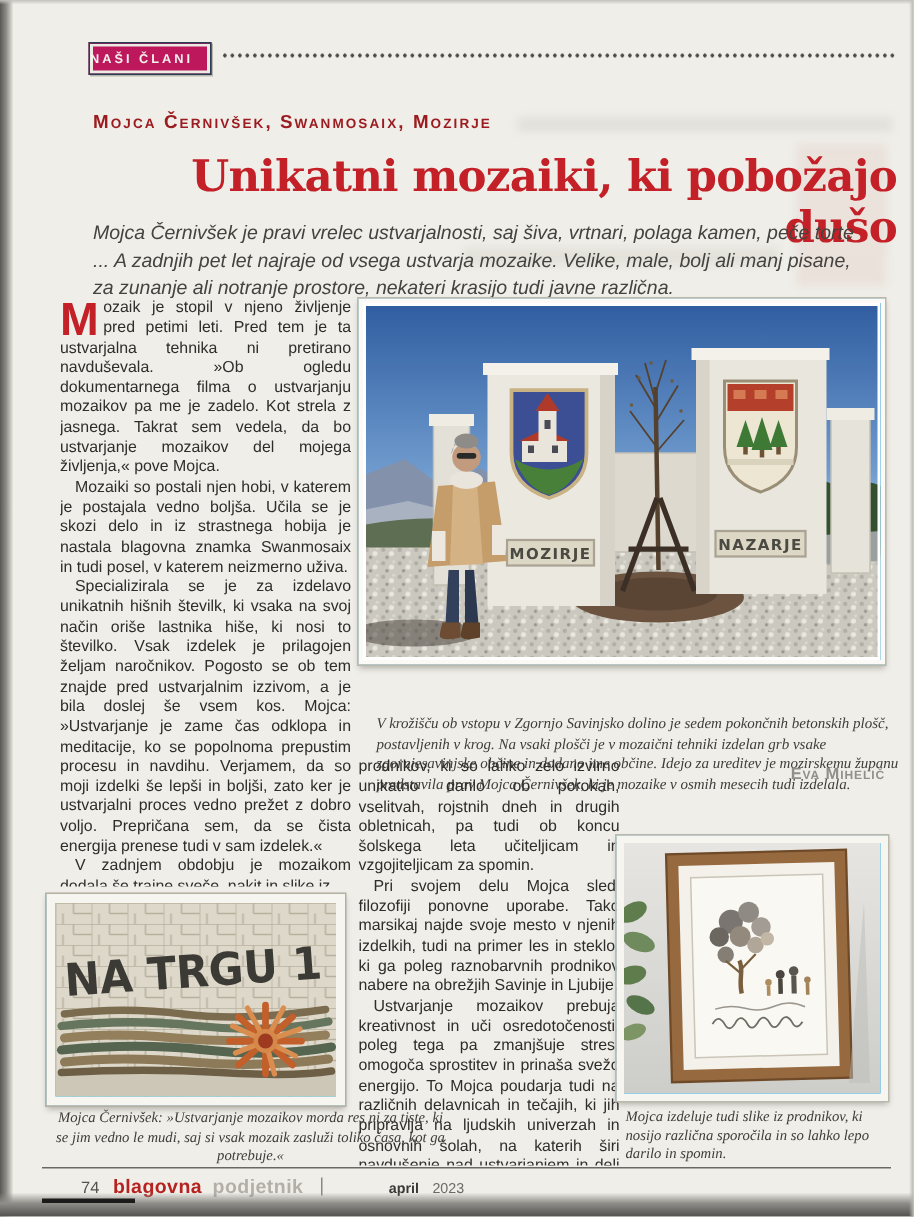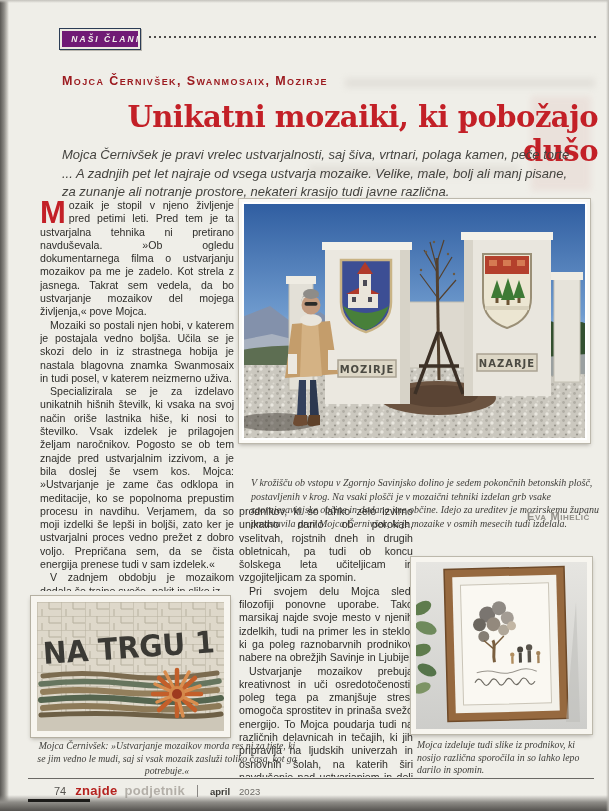--- a/index.html
+++ b/index.html
@@ -12,21 +12,21 @@
   .edge-top{position:absolute;left:0;top:0;width:609px;height:3px;background:linear-gradient(180deg,#c4c2bc,rgba(239,238,232,0));}
   .scan-artifact{position:absolute;left:28px;top:799px;width:62px;height:3px;background:#1c1b19;}
 
   
   .ghost{position:absolute;filter:blur(3px);pointer-events:none;}
   .ghost-1{right:14px;top:78px;width:250px;height:10px;background:#b9b2ac;opacity:.22;}
   .ghost-2{right:18px;top:96px;width:60px;height:95px;background:#d8a9a4;opacity:.18;}
   .ghost-3{right:90px;top:165px;width:210px;height:12px;background:#c3bcb4;opacity:.25;}
 
   
-  .tag-box{position:absolute;left:59px;top:28px;width:80px;height:20px;background:#701a75;border:1px solid #2b3c55;box-shadow:inset 0 0 0 2px #eceae2, 1px 1px 0 #b9b6ae;display:flex;align-items:center;justify-content:flex-end;font-style:italic;}
+  .tag-box{position:absolute;left:59px;top:28px;width:80px;height:20px;background:#be185d;border:1px solid #2b3c55;box-shadow:inset 0 0 0 2px #eceae2, 1px 1px 0 #b9b6ae;display:flex;align-items:center;justify-content:flex-start;}
   .tag-box span{color:#f2f1ec;font-size:8.5px;font-weight:bold;letter-spacing:2px;}
   .dotline{position:absolute;left:148px;top:35px;width:450px;height:4px;
     background-image:radial-gradient(circle at 2px 2px,#4c4b48 1.1px,transparent 1.3px);
     background-size:5px 4px;background-repeat:repeat-x;}
   .kicker{position:absolute;left:62px;top:74px;font-variant:small-caps;font-weight:bold;font-size:12.5px;letter-spacing:1.4px;color:#9c1b20;}
   .title{position:absolute;left:58px;top:100px;width:540px;font-family:"DejaVu Serif","Liberation Serif",serif;font-weight:bold;font-size:29px;color:#c32027;letter-spacing:-0.5px;text-align:right;}
   .intro{position:absolute;left:62px;top:146px;width:508px;font-style:italic;font-size:13px;line-height:18.5px;color:#44433f;}
 
   
   .bodycol{position:absolute;font-size:10.6px;line-height:13.3px;color:#2e2d2a;text-align:justify;}
@@ -51,21 +51,21 @@
   .photo-pebble svg{display:block;width:171px;height:167px;}
   .cap-pebble{position:absolute;left:417px;top:739px;width:178px;font-size:9.8px;line-height:12.5px;}
 
   
   .footer-rule{position:absolute;left:28px;top:778px;width:566px;height:1px;background:#6a6864;}
   .footer{position:absolute;left:54px;top:783px;display:flex;align-items:baseline;gap:9px;}
   .footer .pageno{font-size:11px;color:#55534f;}
   .footer .brand-bold{font-size:13px;font-weight:bold;color:#b5221f;letter-spacing:.3px;}
   .footer .brand-light{font-size:13px;font-weight:bold;color:#b3afa8;letter-spacing:.3px;margin-left:-2px;}
   .footer .sep{width:1px;height:12px;background:#8a8884;align-self:center;margin:0 3px;}
-  .footer .month{font-size:9.5px;font-weight:bold;color:#3a3935;}
+  .footer .month{font-size:9.5px;font-weight:bold;color:#3a3935;margin-left:32px;}
   .footer .year{font-size:9.5px;color:#6d6b66;}
 </style>
 </head>
 <body>
 
 <div class="scan">
 
   <div class="ghost ghost-1"></div>
   <div class="ghost ghost-2"></div>
   <div class="ghost ghost-3"></div>
@@ -275,21 +275,21 @@
         <path d="M58 120 q4 -7 8 0 q3 6 7 0 q4 -7 8 0 q3 6 7 0 q4 -7 8 0 q3 6 7 0 q4 -7 8 0 q3 6 7 0" stroke="#6f6c64" stroke-width="1.2" fill="none"></path>
       </g>
       <path d="M150 160 L160 40 L164 160 Z" fill="#bcbcb8" opacity="0.5"></path>
     </svg>
   </div>
   <div class="cap cap-pebble">Mojca izdeluje tudi slike iz prodnikov, ki nosijo različna sporočila in so lahko lepo darilo in spomin.</div>
 
   <div class="footer-rule"></div>
   <div class="footer">
     <span class="pageno">74</span>
-    <span class="brand-bold">znajde</span>
+    <span class="brand-bold">blagovna</span>
     <span class="brand-light">podjetnik</span>
     <span class="sep"></span>
     <span class="month">april</span>
     <span class="year">2023</span>
   </div>
 
   <div class="edge-left"></div>
   <div class="edge-bottom"></div>
   <div class="edge-right"></div>
   <div class="edge-top"></div>

